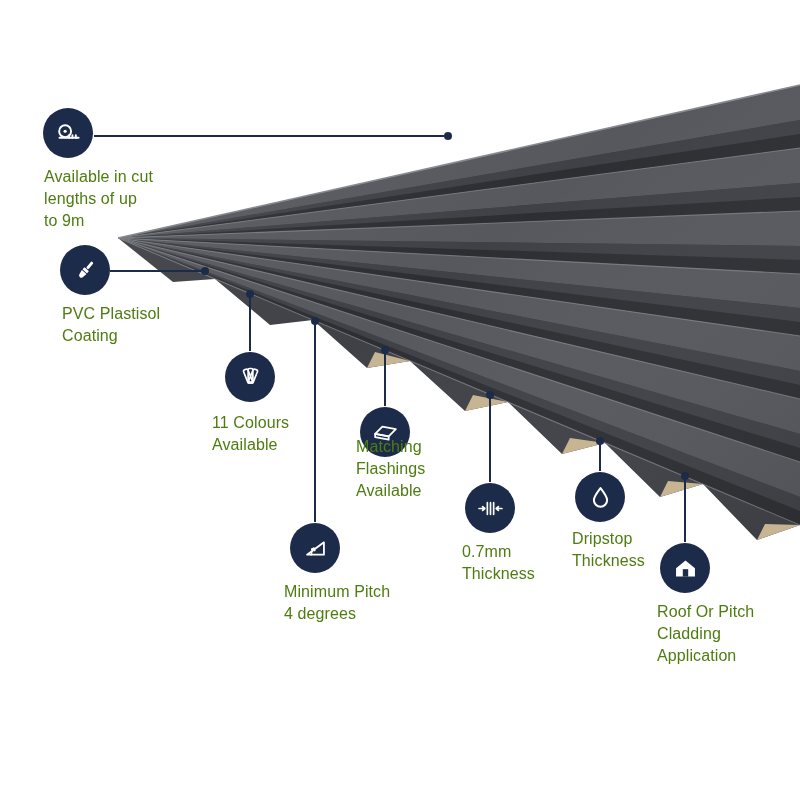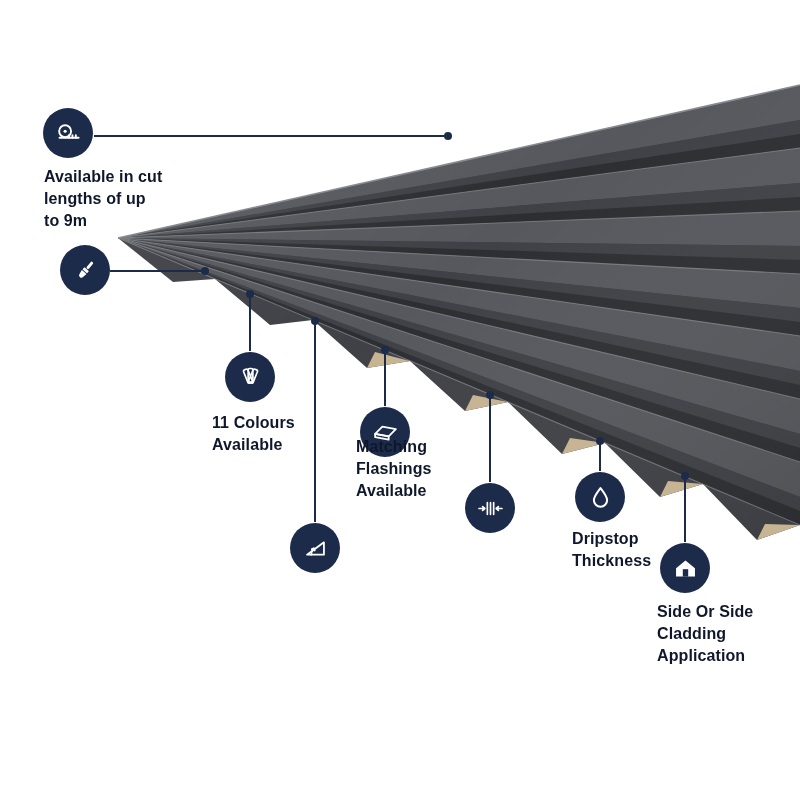--- a/index.html
+++ b/index.html
@@ -3,21 +3,21 @@
 <meta charset="utf-8">
 <title>Corrugated Sheet Product Infographic</title>
 <style>
   html,body{margin:0;padding:0;background:#ffffff;}
   .stage{position:relative;width:800px;height:800px;background:#ffffff;overflow:hidden;
          font-family:"Liberation Sans",sans-serif;}
   .sheet{position:absolute;left:0;top:0;}
   .badge{position:absolute;width:50px;height:50px;border-radius:50%;background:#1c2b4a;
          display:flex;align-items:center;justify-content:center;box-shadow:0 0 0 0 transparent;}
   .badge svg{width:27px;height:27px;display:block;}
-  .label{position:absolute;color:#0f172a;font-size:16px;line-height:1.38;font-weight:700;
+  .label{position:absolute;color:#4d7c0f;font-size:16px;line-height:1.38;font-weight:400;
          letter-spacing:.1px;white-space:pre-line;}
   .line-h{position:absolute;height:2px;background:#1c2b4a;}
   .line-v{position:absolute;width:2px;background:#1c2b4a;}
   .dot{position:absolute;width:8px;height:8px;border-radius:50%;background:#1c2b4a;}
 </style>
 </head>
 <body>
 
 <div class="stage">
 
@@ -104,20 +104,22 @@
   <div class="dot" style="left:201px;top:267px"></div>
   <div class="badge" style="left:60px;top:245px">
     <svg viewBox="0 0 24 24" fill="none" stroke="none">
       <g transform="rotate(40 12 12)" fill="#fff">
         <rect x="10.7" y="2.2" width="2.6" height="7.6" rx="1.2"></rect>
         <rect x="9.3" y="10.4" width="5.4" height="2.6" rx="0.6"></rect>
         <path d="M9.3 13.8 h5.4 l-0.6 3.8 a2.1 2.1 0 0 1 -4.2 0 Z"></path>
       </g>
     </svg>
   </div>
+  <div class="label" style="left:62px;top:303px">PVC Plastisol
+Coating</div>
 
   <div class="line-v" style="left:249px;top:294px;height:57px"></div>
   <div class="dot" style="left:246px;top:290px"></div>
   <div class="badge" style="left:225px;top:352px">
     <svg viewBox="0 0 24 24" fill="none" stroke="#fff" stroke-width="1.5" stroke-linecap="round" stroke-linejoin="round">
       <g transform="rotate(-22 12 16.5)">
           <rect x="9.9" y="4" width="4.2" height="12.5" rx="1.3"></rect>
         </g>
       <rect x="9.9" y="4" width="4.2" height="12.5" rx="1.3"></rect>
       <g transform="rotate(22 12 16.5)">
@@ -131,20 +133,22 @@
 
   <div class="line-v" style="left:314px;top:321px;height:201px"></div>
   <div class="dot" style="left:311px;top:317px"></div>
   <div class="badge" style="left:290px;top:523px">
     <svg viewBox="0 0 24 24" fill="none" stroke="#fff" stroke-width="1.6" stroke-linecap="round" stroke-linejoin="round">
       <path d="M4.5 17.5 L19.5 17.5 L19.5 6.5 Z"></path>
       <path d="M8.2 17.5 A8.5 8.5 0 0 1 10.6 11.9"></path>
       <path d="M8.7 12.6 L10.6 11.9 L11.3 13.8"></path>
     </svg>
   </div>
+  <div class="label" style="left:284px;top:581px">Minimum Pitch
+4 degrees</div>
 
   <div class="line-v" style="left:384px;top:350px;height:56px"></div>
   <div class="dot" style="left:381px;top:346px"></div>
   <div class="badge" style="left:360px;top:407px">
     <svg viewBox="0 0 24 24" fill="none" stroke="#fff" stroke-width="1.6" stroke-linecap="round" stroke-linejoin="round">
       <path d="M2.8 13.2 L9.2 6.8 L21.2 9 L14.8 15.4 Z"></path>
       <path d="M2.8 13.2 L14.8 15.4 L14.8 18.4 L2.8 16.2 Z"></path>
     </svg>
   </div>
   <div class="label" style="left:356px;top:436px">Matching
@@ -153,36 +157,38 @@
 
   <div class="line-v" style="left:489px;top:395px;height:87px"></div>
   <div class="dot" style="left:486px;top:391px"></div>
   <div class="badge" style="left:465px;top:483px">
     <svg viewBox="0 0 24 24" fill="none" stroke="#fff" stroke-width="1.5" stroke-linecap="round" stroke-linejoin="round">
       <path d="M9.2 6.8 V17.2 M12 6.8 V17.2 M14.8 6.8 V17.2"></path>
       <path d="M1.8 12 H6.8 M5 10.3 L6.9 12 L5 13.7"></path>
       <path d="M22.2 12 H17.2 M19 10.3 L17.1 12 L19 13.7"></path>
     </svg>
   </div>
+  <div class="label" style="left:462px;top:541px">0.7mm
+Thickness</div>
 
   <div class="line-v" style="left:599px;top:441px;height:30px"></div>
   <div class="dot" style="left:596px;top:437px"></div>
   <div class="badge" style="left:575px;top:472px">
     <svg viewBox="0 0 24 24" fill="none" stroke="#fff" stroke-width="1.8" stroke-linecap="round" stroke-linejoin="round">
       <path d="M12 3.6 C10.2 6 6.1 10.9 6.1 14.3 a5.9 5.9 0 0 0 11.8 0 C17.9 10.9 13.8 6 12 3.6 Z"></path>
     </svg>
   </div>
   <div class="label" style="left:572px;top:528px">Dripstop
 Thickness</div>
 
   <div class="line-v" style="left:684px;top:476px;height:66px"></div>
   <div class="dot" style="left:681px;top:472px"></div>
   <div class="badge" style="left:660px;top:543px">
     <svg viewBox="0 0 24 24" fill="none" stroke="none">
       <path d="M3.6 11.8 L12 4.8 L20.4 11.8 V19.2 H3.6 Z" fill="#fff"></path>
       <rect x="9.6" y="12.6" width="4.8" height="6.6" fill="#1c2b4a"></rect>
     </svg>
   </div>
-  <div class="label" style="left:657px;top:601px">Side Or Side
+  <div class="label" style="left:657px;top:601px">Roof Or Pitch
 Cladding
 Application</div>
 
 </div>
 
 </body></html>

